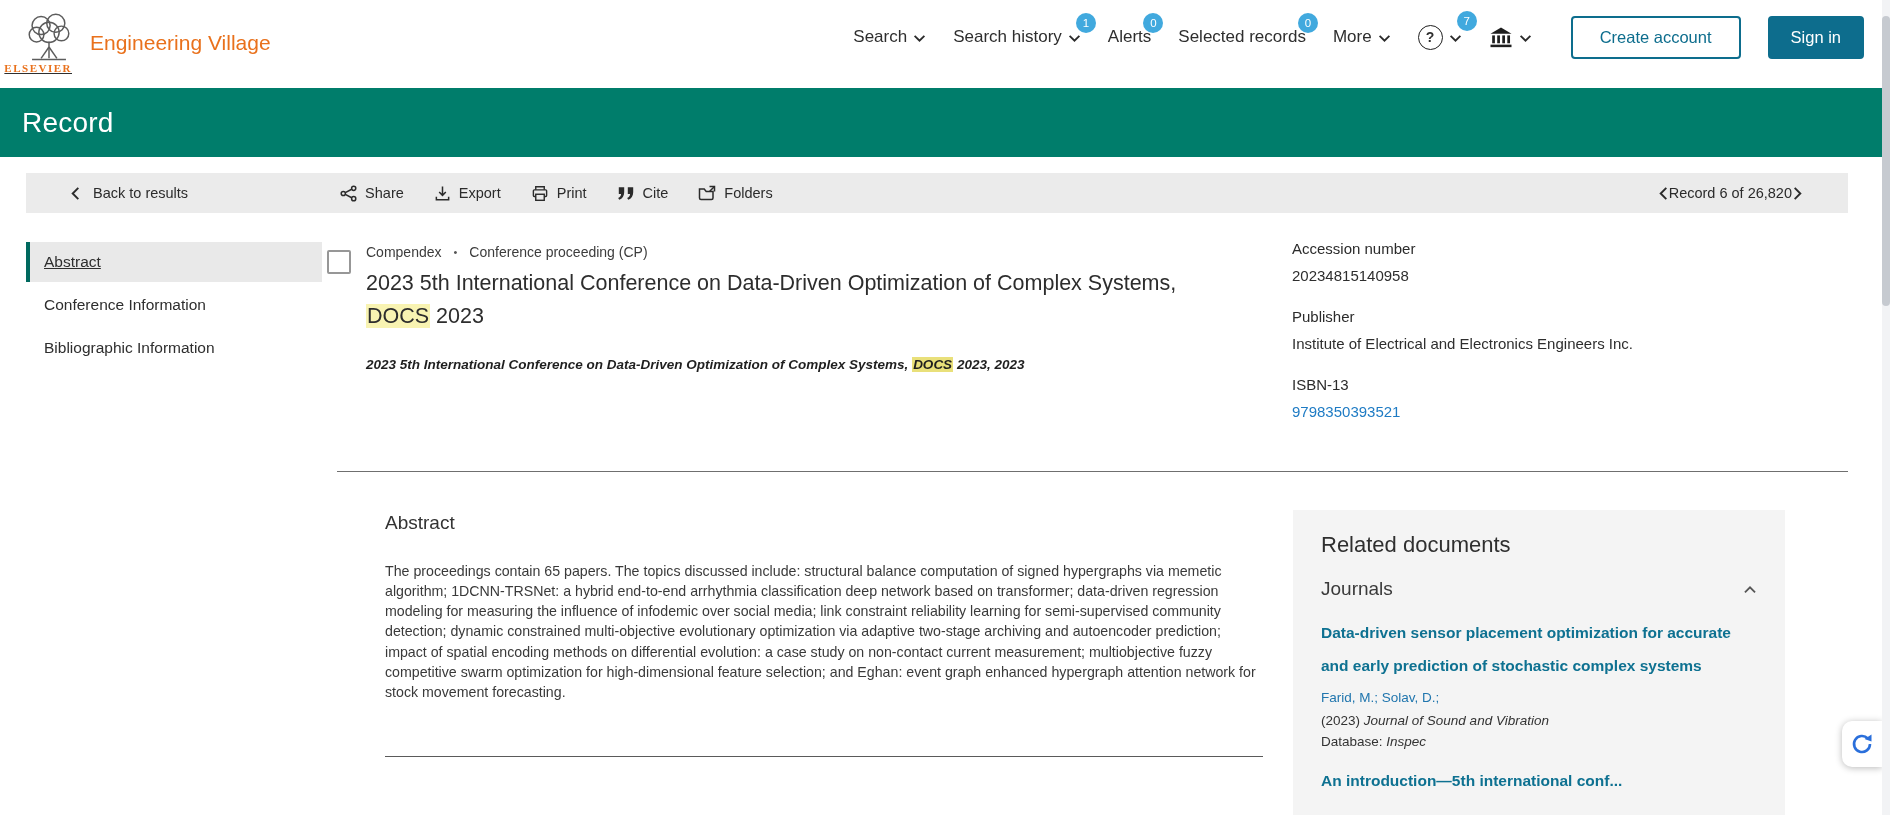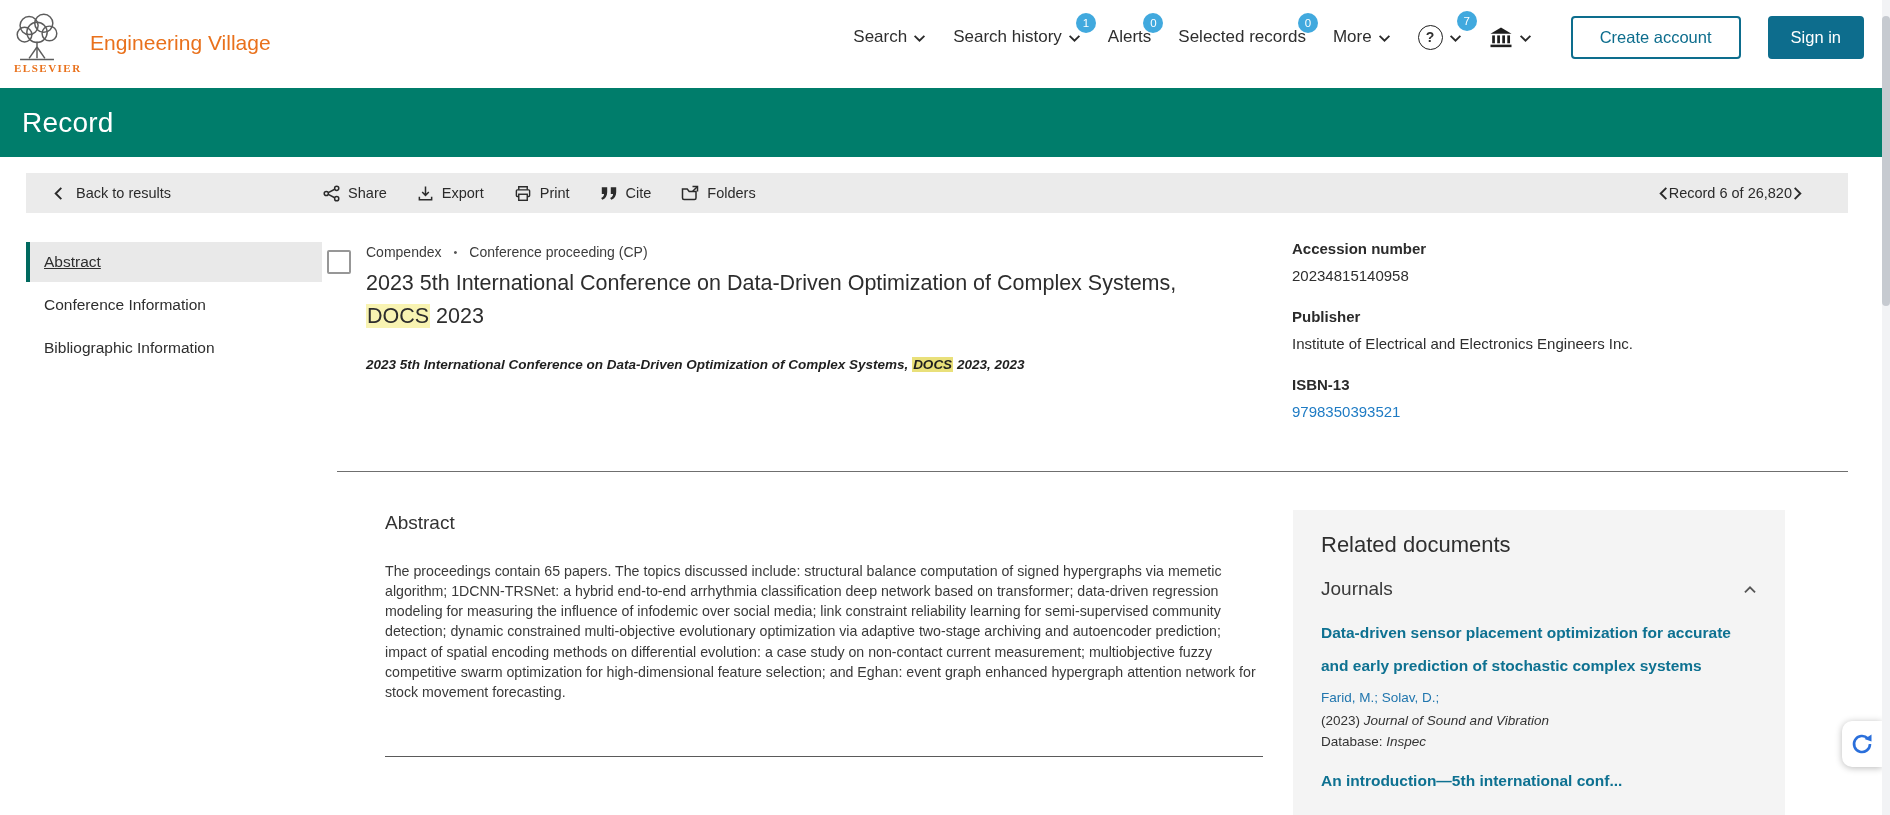--- a/index.html
+++ b/index.html
@@ -2,40 +2,40 @@
 <html><head>
 <meta charset="utf-8">
 <style>
   html,body{margin:0;padding:0;}
   body{font-family:"Liberation Sans","DejaVu Sans",sans-serif;background:#fff;}
   .page{position:relative;width:1890px;height:815px;overflow:hidden;background:#fff;color:#2e2e2e;}
 
   
   .hdr{position:absolute;top:0;left:0;width:100%;height:88px;background:#fff;}
   .brand{position:absolute;left:14px;top:4px;height:78px;display:flex;align-items:center;cursor:pointer;}
-  .logo{width:58px;display:flex;flex-direction:column;align-items:flex-start;}
+  .logo{width:58px;display:flex;flex-direction:column;align-items:flex-end;text-decoration:underline;}
   .logo svg{width:46px;height:52px;}
   .logo-word{font-family:"Liberation Serif",serif;font-size:11px;font-weight:bold;letter-spacing:1.5px;color:#e9711c;margin-top:-2px;}
   .product{margin-left:18px;font-size:21px;color:#e9711c;}
   .nav{position:absolute;right:26px;top:14px;height:46px;display:flex;align-items:center;gap:27px;}
   .nav-item{position:relative;font-size:17px;color:#2e2e2e;display:flex;align-items:center;gap:6px;cursor:pointer;white-space:nowrap;}
   .chev{width:13px;height:9px;margin-top:3px;}
   .badge{position:absolute;top:-14px;right:-15px;min-width:20px;height:20px;border-radius:50%;background:#41a9de;color:#fff;font-size:11.5px;display:flex;align-items:center;justify-content:center;}
   .badge.on-text{right:-12px;}
   .qcircle{width:23px;height:23px;border:1.8px solid #1f1f1f;border-radius:50%;font-size:14px;font-weight:bold;display:flex;align-items:center;justify-content:center;}
   .btn{height:43px;border-radius:4px;font-size:16.5px;cursor:pointer;font-family:inherit;}
   .btn.outline{background:#fff;border:2px solid #0d6d8d;color:#0d6d8d;padding:0 27px;margin-left:12px;}
   .btn.solid{background:#0d6d8d;border:2px solid #0d6d8d;color:#fff;padding:0 21px;}
 
   
   .banner{position:absolute;top:88px;left:0;width:100%;height:69px;background:#007d6b;display:flex;align-items:center;padding-left:22px;box-sizing:border-box;}
   .banner h1{color:#fff;font-size:28px;font-weight:400;margin:0;letter-spacing:.2px;}
 
   
-  .toolbar{position:absolute;top:173px;left:26px;width:1822px;height:40px;background:#ebebeb;display:flex;align-items:center;box-sizing:border-box;padding:0 46px 0 28px;font-size:14.5px;color:#2b2b2b;}
+  .toolbar{position:absolute;top:173px;left:26px;width:1822px;height:40px;background:#ebebeb;display:flex;align-items:center;box-sizing:border-box;padding:0 46px 0 45px;font-size:14.5px;color:#2b2b2b;}
   .tb-back{display:flex;align-items:center;gap:13px;cursor:pointer;}
   .tb-actions{display:flex;gap:30px;margin-left:152px;}
   .tb-action{display:flex;align-items:center;gap:8px;cursor:pointer;}
   .tb-action svg{display:block;}
   .tb-pag{margin-left:auto;display:flex;align-items:center;gap:1px;}
   .tb-pag .pagechev{cursor:pointer;display:flex;align-items:center;}
 
   
   .sidebar{position:absolute;top:242px;left:26px;width:296px;font-size:15.5px;}
   .side-item{padding:11px 8px 11px 18px;cursor:pointer;color:#2e2e2e;}
@@ -49,21 +49,21 @@
   .meta-line .dot{font-size:11px;color:#555;}
   .meta-line .db{cursor:pointer;}
   .title{margin:7px 0 0;font-size:21.5px;font-weight:400;color:#2d2d2d;line-height:1.55;width:880px;}
   mark{background:#f8f3b2;color:inherit;padding:0 1px;}
   .source{margin-top:23px;font-size:13.5px;font-weight:bold;font-style:italic;color:#1f1f1f;}
   .source mark{background:#e9e07a;}
 
   
   .meta-col{position:absolute;left:1292px;top:240px;width:450px;font-size:15px;}
   .meta-block{margin-bottom:24px;}
-  .meta-label{font-weight:bold;margin-bottom:10px;color:#2b2b2b;}
+  .meta-label{font-weight:normal;margin-bottom:10px;color:#2b2b2b;}
   .meta-value{color:#2e2e2e;}
   .meta-value.link{color:#1e7bc4;cursor:pointer;}
 
   .divider1{position:absolute;left:337px;top:471px;width:1511px;border-top:1.5px solid #6f6f6f;}
 
   
   .abstract{position:absolute;left:385px;top:512px;width:878px;}
   .abstract h2{font-size:19px;font-weight:400;color:#333;margin:0 0 27px;}
   .abstract p{font-size:14.2px;line-height:1.42;color:#3a3a3a;margin:0;}
   .divider2{margin-top:54px;border-top:1.5px solid #5a5a5a;width:100%;}

